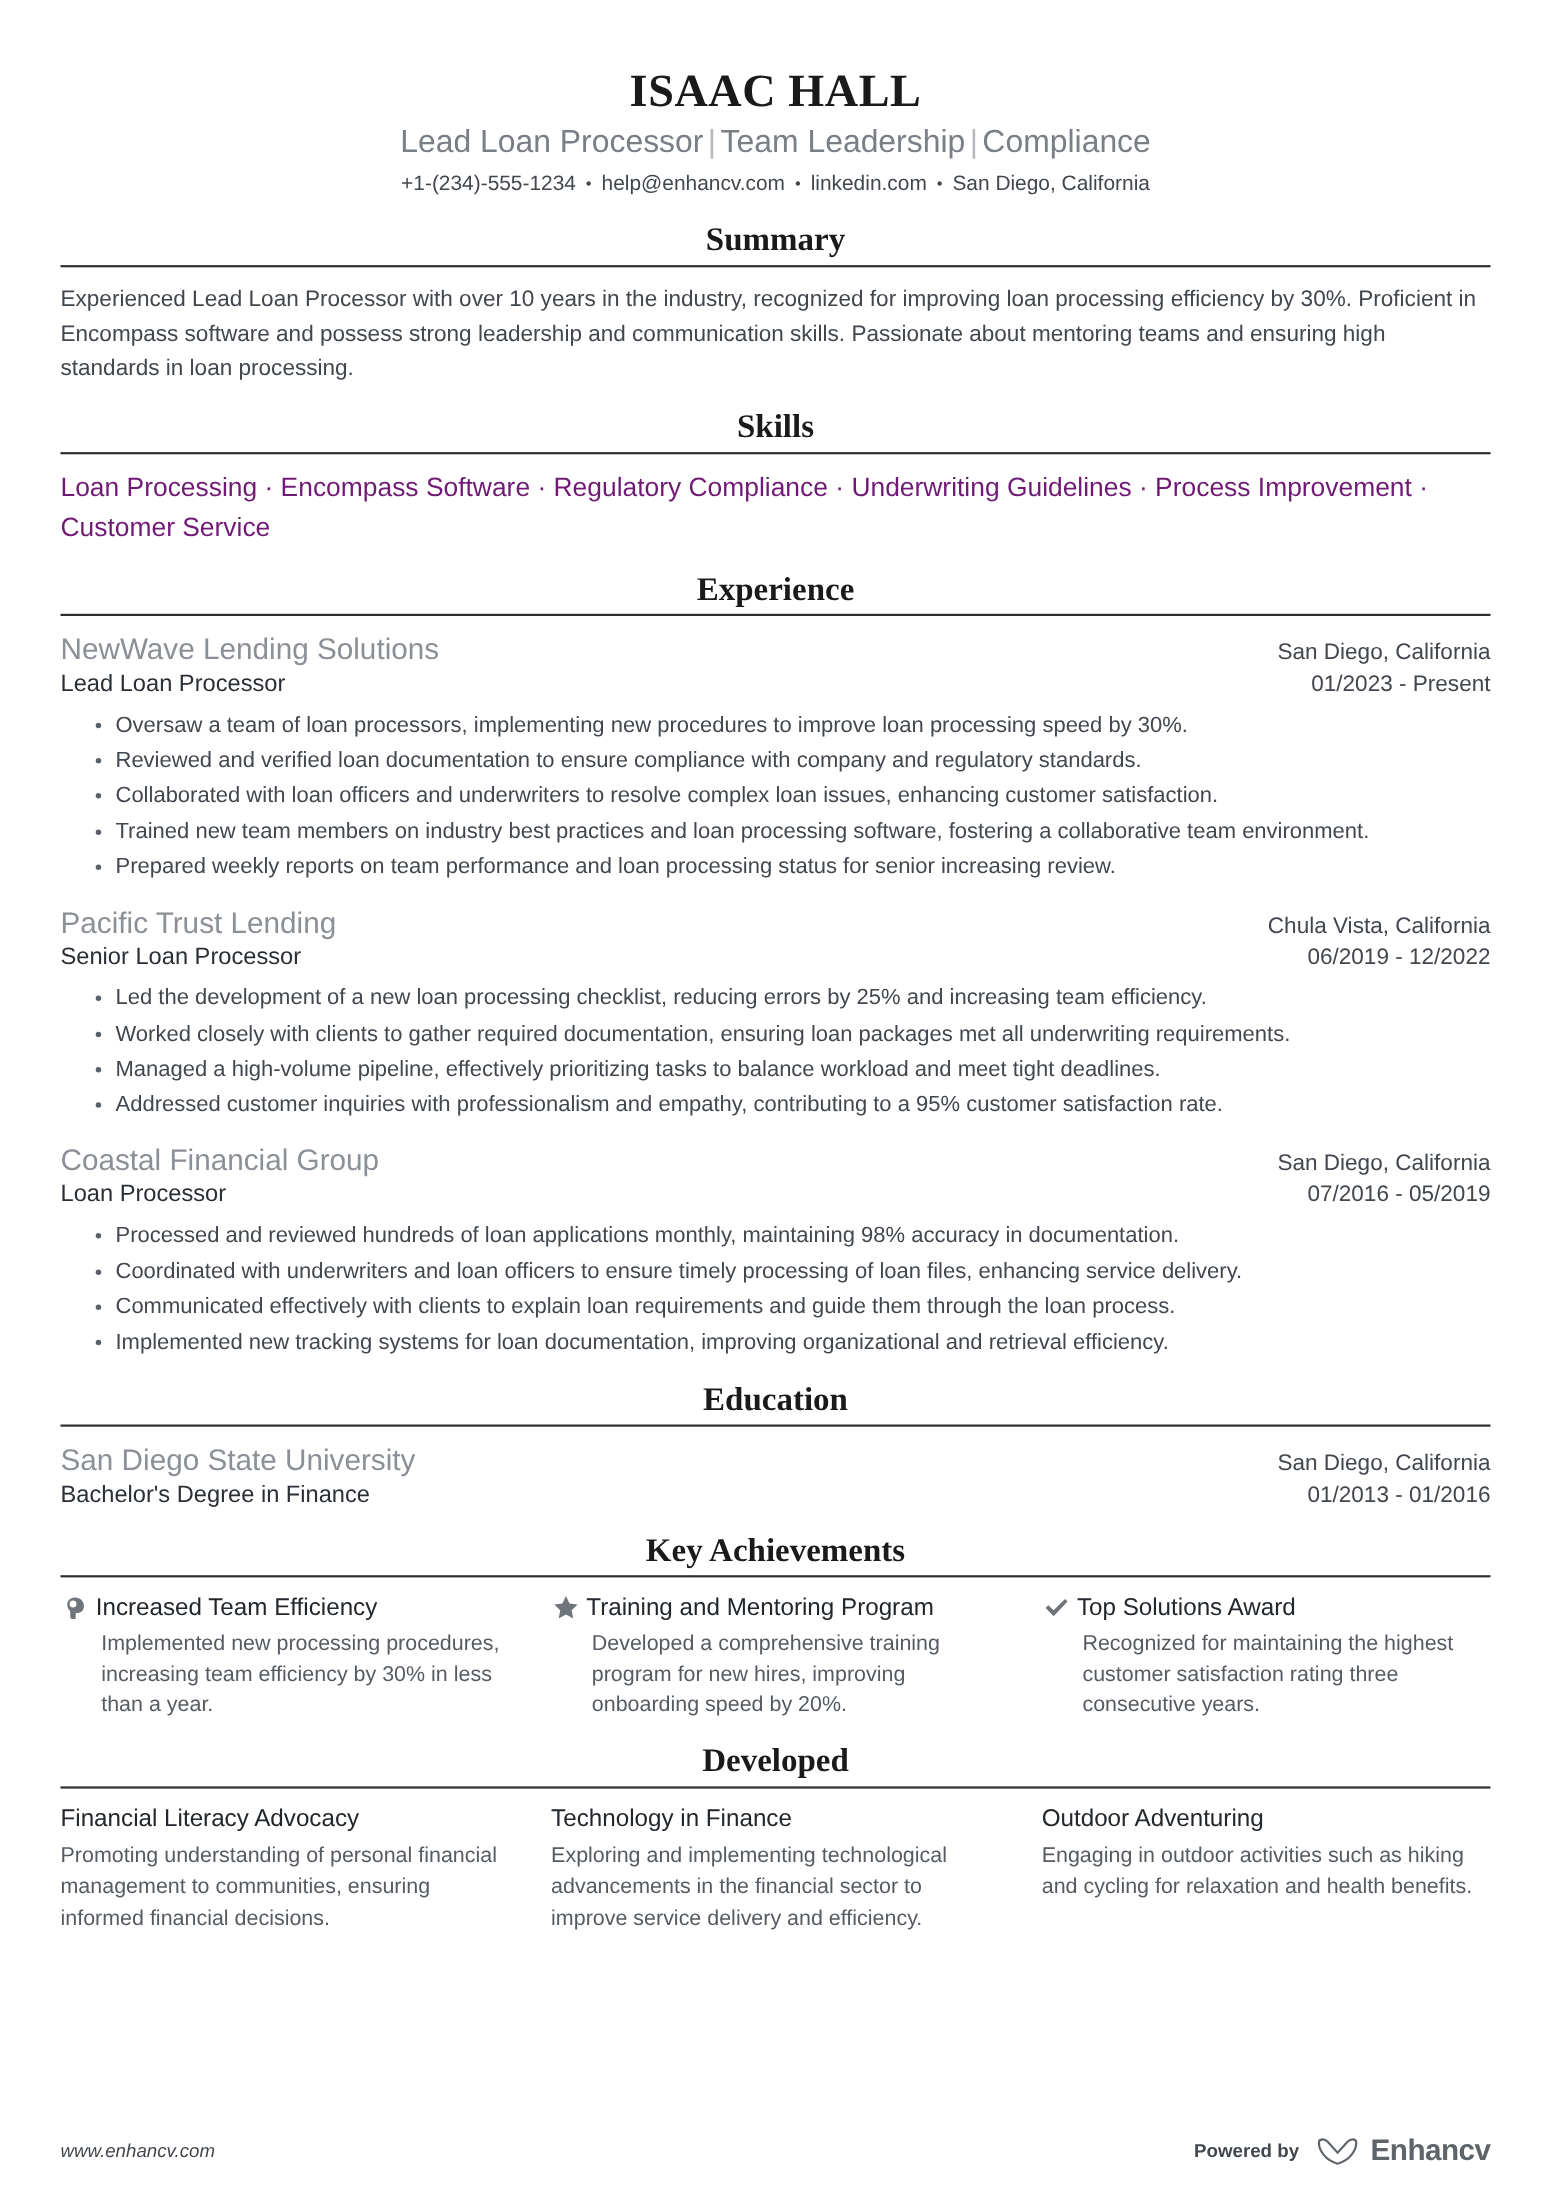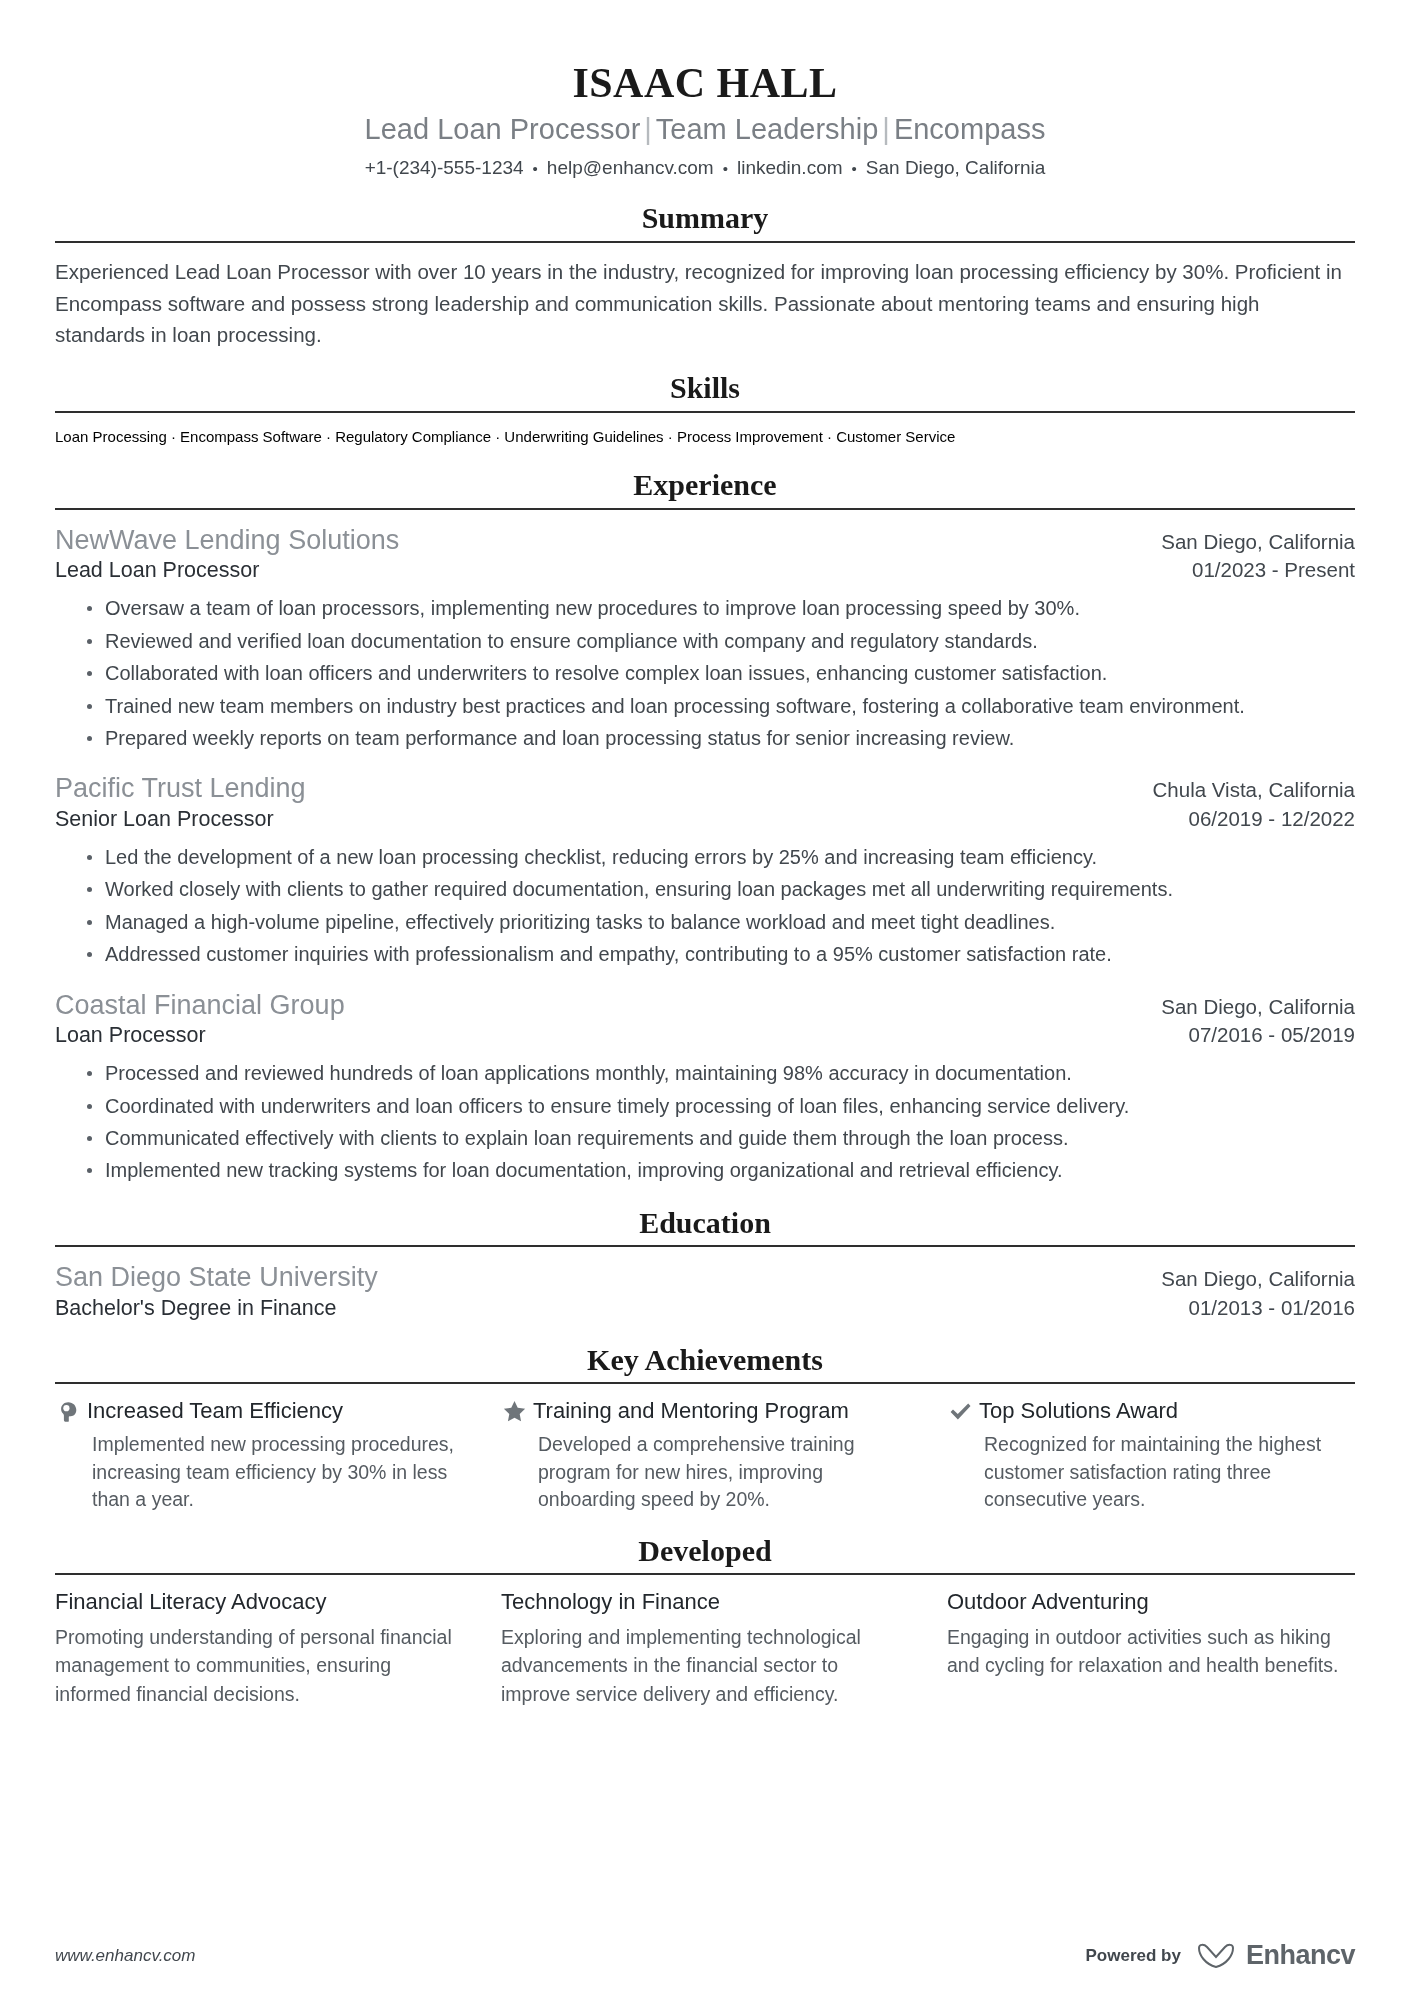--- a/index.html
+++ b/index.html
@@ -86,23 +86,23 @@
 
   
   .summary-text {
     font-size: 20.5px;
     line-height: 1.55;
     color: #41474d;
   }
 
   
   .skills-text {
-    font-size: 15px;
+    font-size: 24px;
     line-height: 1.52;
-    color: #000000;
+    color: #701a75;
   }
 
   
   .entry { margin-bottom: 8px; }
   .entry:last-child { margin-bottom: 0; }
 
   .entry-head {
     display: flex;
     justify-content: space-between;
     align-items: baseline;
@@ -252,21 +252,21 @@
   }
 </style>
 </head>
 <body>
 
 <div class="page">
 
   <div class="header">
     <div class="cand-name">ISAAC HALL</div>
     <div class="cand-role">
-      <span>Lead Loan Processor</span><span class="sep">|</span><span>Team Leadership</span><span class="sep">|</span><span>Encompass</span>
+      <span>Lead Loan Processor</span><span class="sep">|</span><span>Team Leadership</span><span class="sep">|</span><span>Compliance</span>
     </div>
     <div class="contact-line">
       <span>+1-(234)-555-1234</span><span class="dot">•</span><span>help@enhancv.com</span><span class="dot">•</span><span>linkedin.com</span><span class="dot">•</span><span>San Diego, California</span>
     </div>
   </div>
 
   <div class="section">
     <div class="section-title">Summary</div>
     <div class="rule"></div>
     <div class="summary-text">Experienced Lead Loan Processor with over 10 years in the industry, recognized for improving loan processing efficiency by 30%. Proficient in Encompass software and possess strong leadership and communication skills. Passionate about mentoring teams and ensuring high standards in loan processing.</div>

